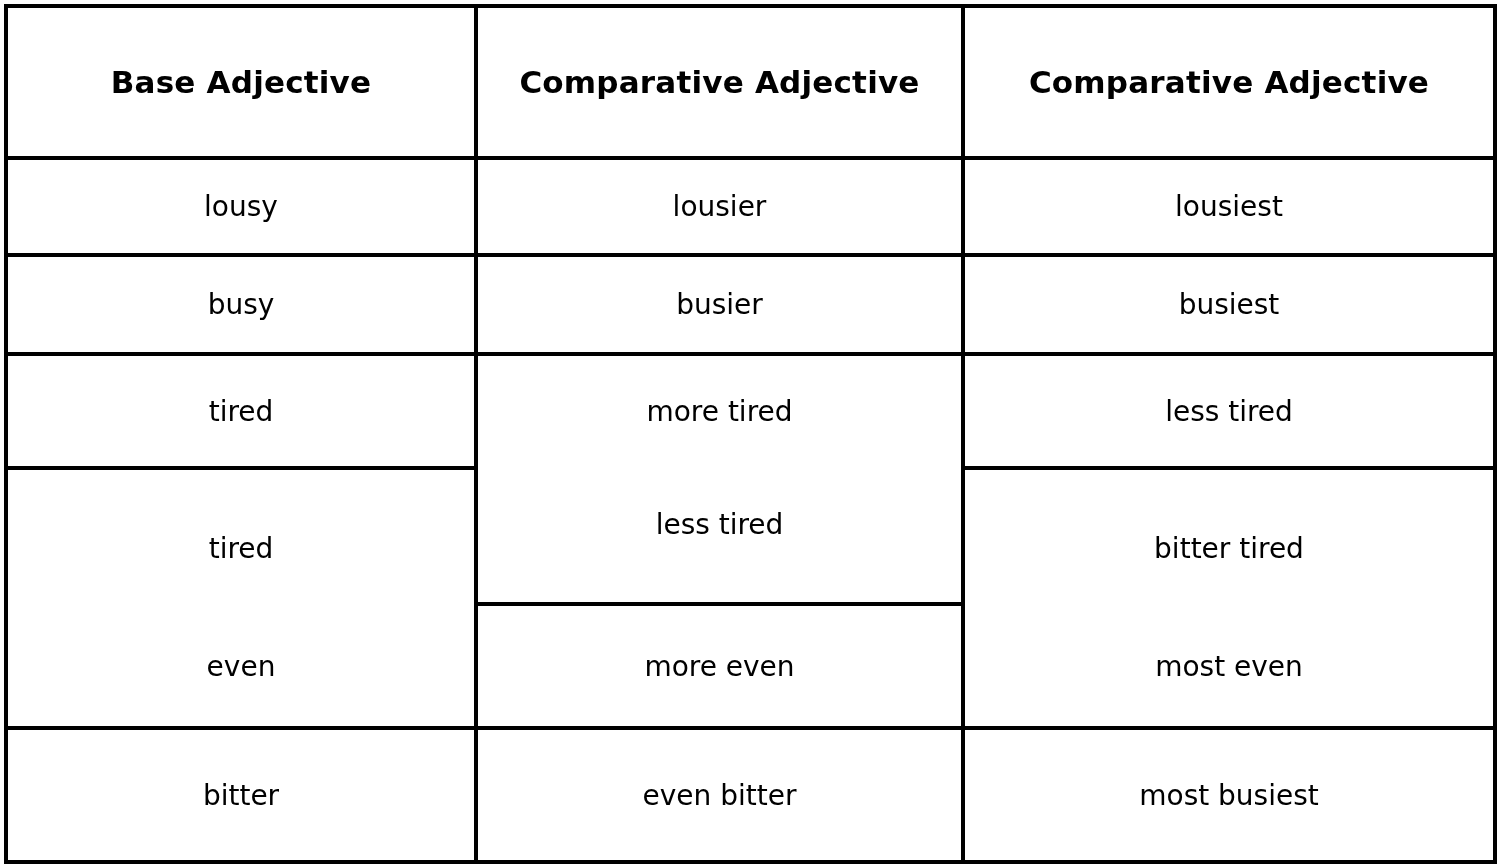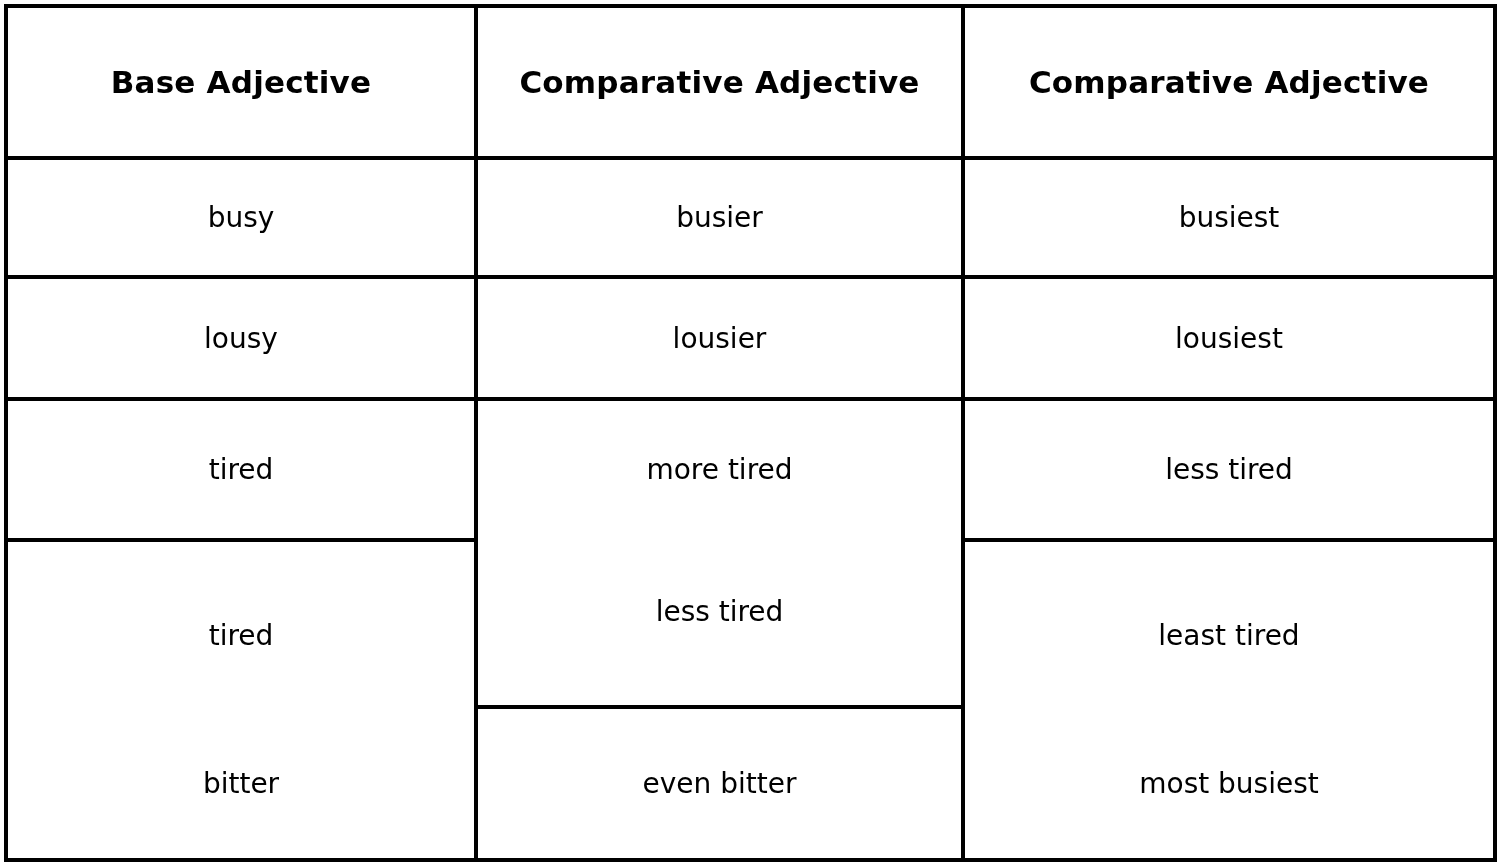--- a/index.html
+++ b/index.html
@@ -48,21 +48,21 @@
     height: 95px;
     font-size: 28px;
     font-weight: normal;
   }
   
   tbody tr:nth-child(1) td { height: 93px; }
   tbody tr:nth-child(2) td { height: 95px; }
   tbody tr:nth-child(3) td { height: 110px; }
   tbody tr:nth-child(4) td { height: 132px; }
   tbody tr:nth-child(5) td { height: 120px; }
-  tbody tr:nth-child(6) td { height: 130px; text-align: right; }
+  tbody tr:nth-child(6) td { height: 130px; }
 
   
   .nudge-up { position: relative; top: -12px; }
   .nudge-down { position: relative; top: 12px; }
 </style>
 </head>
 <body>
 
 <div class="table-wrap">
   <table class="adj-table">
@@ -73,38 +73,43 @@
     </colgroup>
     <thead>
       <tr>
         <th>Base Adjective</th>
         <th>Comparative Adjective</th>
         <th>Comparative Adjective</th>
       </tr>
     </thead>
     <tbody>
       <tr>
+        <td>lousy</td>
+        <td>lousier</td>
+        <td>lousiest</td>
+      </tr>
+      <tr>
         <td>busy</td>
         <td>busier</td>
         <td>busiest</td>
-      </tr>
-      <tr>
-        <td>lousy</td>
-        <td>lousier</td>
-        <td>lousiest</td>
       </tr>
       <tr>
         <td>tired</td>
         <td>more tired</td>
         <td>less tired</td>
       </tr>
       <tr>
         <td class="nudge-down">tired</td>
         <td class="nudge-up">less tired</td>
-        <td class="nudge-down">least tired</td>
+        <td class="nudge-down">bitter tired</td>
+      </tr>
+      <tr>
+        <td>even</td>
+        <td>more even</td>
+        <td>most even</td>
       </tr>
       <tr>
         <td>bitter</td>
         <td>even bitter</td>
         <td>most busiest</td>
       </tr>
     </tbody>
   </table>
 </div>
 

